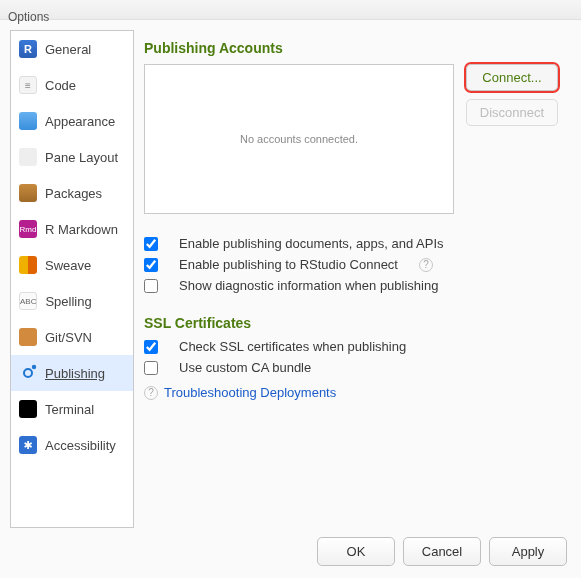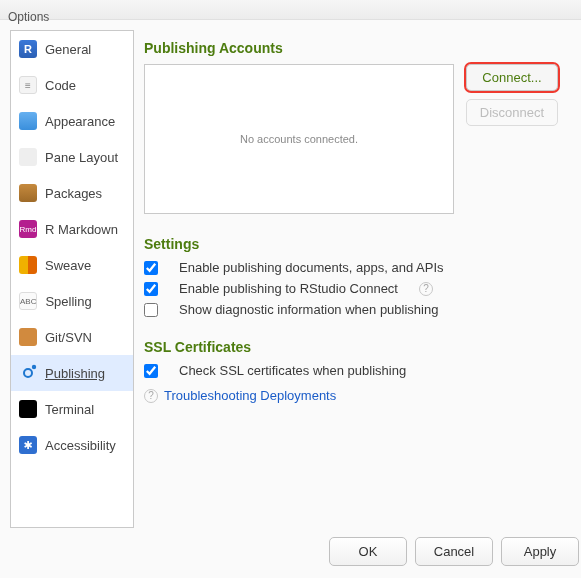--- a/index.html
+++ b/index.html
@@ -138,21 +138,21 @@
     gap: 6px;
   }
   .link-text {
     color: #1a5cc8;
     cursor: pointer;
   }
   
   .footer {
     position: absolute;
     bottom: 12px;
-    right: 2px;
+    right: 14px;
     display: flex;
     gap: 8px;
   }
   .footer .fbtn {
     width: 78px;
     padding: 6px 0;
     text-align: center;
     border: 1px solid #c0c0c0;
     border-radius: 5px;
     background: linear-gradient(#ffffff, #f1f1f1);
@@ -259,21 +259,20 @@
       <div class="accounts-box">
         <span>No accounts connected.</span>
       </div>
       <div>
         <div class="btn highlight">Connect...</div>
         <div class="btn disabled">Disconnect</div>
       </div>
     </div>
 
     <div class="settings-block">
-      <div class="section-title">Settings</div>
 
       <label class="check-row">
         <input type="checkbox" checked="" style="">
         <span>Enable publishing documents, apps, and APIs</span>
       </label>
 
       <label class="check-row">
         <input type="checkbox" checked="" style="">
         <span>Enable publishing to RStudio Connect</span>
         <span class="help-icon">?</span>
@@ -286,20 +285,24 @@
     </div>
 
     <div class="settings-block">
       <div class="section-title">SSL Certificates</div>
 
       <label class="check-row">
         <input type="checkbox" checked="" style="">
         <span>Check SSL certificates when publishing</span>
       </label>
 
+      <label class="check-row">
+        <input type="checkbox" style="">
+        <span>Use custom CA bundle</span>
+      </label>
     </div>
 
     <div class="link-row">
       <span class="help-icon">?</span>
       <span class="link-text">Troubleshooting Deployments</span>
     </div>
 
   </div>
 </div>
 

